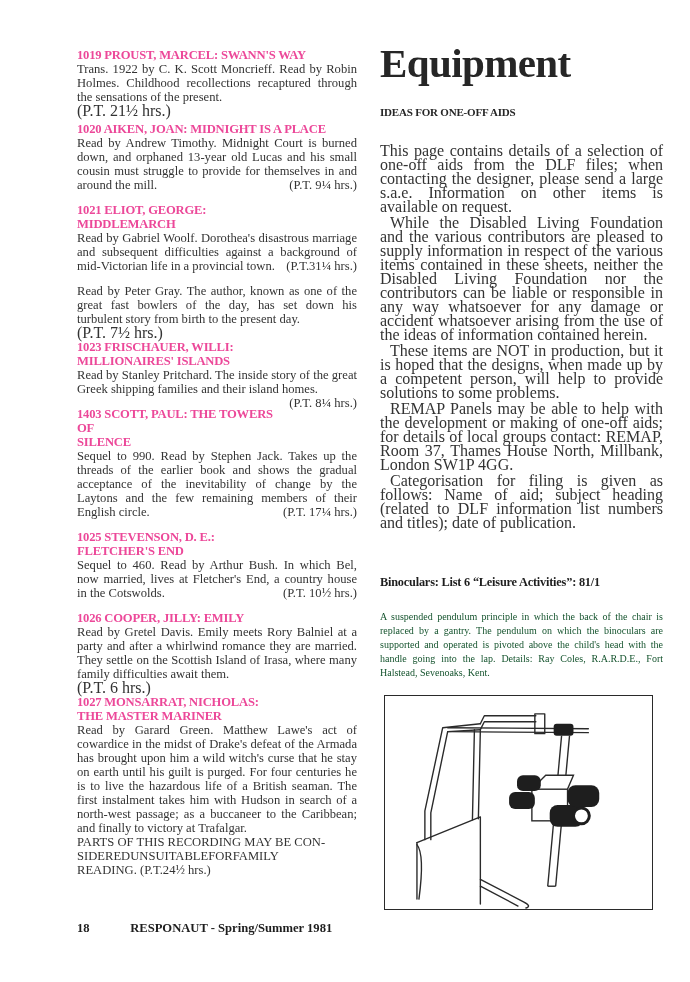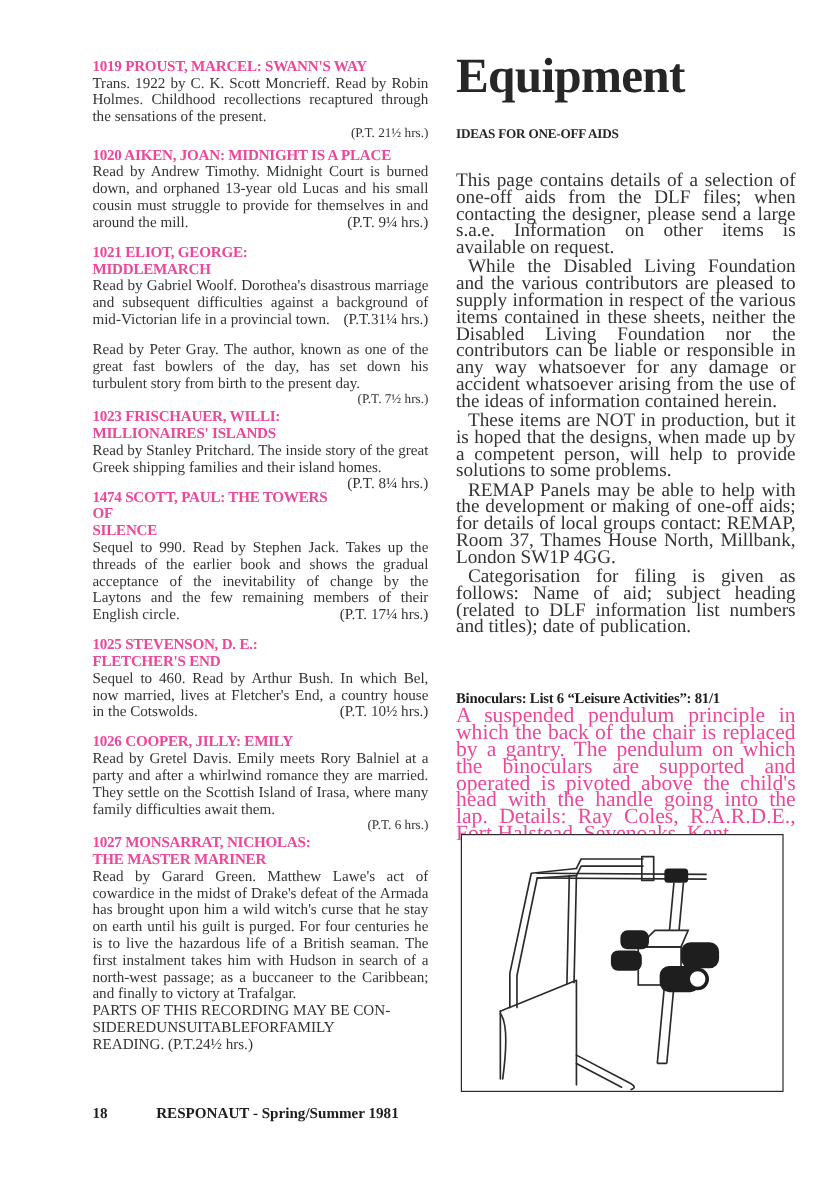--- a/index.html
+++ b/index.html
@@ -5,40 +5,40 @@
     * { box-sizing: border-box; margin: 0; padding: 0; }
     html, body { width: 690px; height: 982px; background: #ffffff; overflow: hidden; }
     body { position: relative; font-family: "Liberation Serif", "DejaVu Serif", serif; color: #2a2a2a; }
 
     .col-left { position: absolute; left: 77px; top: 48px; width: 280px; }
     .col-right { position: absolute; left: 380px; top: 40px; width: 283px; }
 
     .entry { margin-bottom: 0; }
     .entry-title { font-weight: bold; font-size: 12.6px; line-height: 14px; color: #ec4899; letter-spacing: -0.2px; }
     .entry-body { font-size: 12.6px; line-height: 14px; text-align: justify; text-align-last: left; color: #333; }
-    .entry-pt { font-size: 11px; line-height: 14px; text-align: right; color: #333; }
+    .entry-pt { font-size: 16px; line-height: 14px; text-align: left; color: #333; }
     .entry-body .pt-inline { float: right; }
     .gap-s { height: 4px; }
     .gap-m { height: 11px; }
 
     .warning { font-size: 12.6px; line-height: 14px; color: #333; text-align: justify; }
     .warning .line2 { display: flex; justify-content: flex-start; }
 
     .footer { position: absolute; left: 77px; top: 921px; width: 290px; font-weight: bold; font-size: 12.6px; color: #1e1e1e; }
     .footer .page-num { display: inline-block; width: 50px; }
 
     .page-heading { font-weight: bold; font-size: 41px; line-height: 46px; color: #262626; letter-spacing: -0.6px; }
     .subheading { margin-top: 20px; font-weight: bold; font-size: 11px; color: #262626; letter-spacing: -0.2px; }
     .intro { margin-top: 26px; font-size: 16px; line-height: 14px; color: #333; }
     .intro p { text-align: justify; margin-bottom: 2px; }
     .intro p.indent { text-indent: 10px; }
 
     .aid { position: absolute; left: 380px; top: 575px; width: 283px; }
     .aid-title { font-weight: bold; font-size: 12.3px; line-height: 14px; color: #1e1e1e; letter-spacing: -0.2px; }
-    .aid-body { font-size: 18px; line-height: 14px; color: #ec4899; text-align: justify; }
+    .aid-body { font-size: 10px; line-height: 14px; color: #14532d; text-align: justify; margin-top: 21px; }
 
     .figure { position: absolute; left: 384px; top: 695px; width: 269px; height: 215px; border: 1.6px solid #2a2a2a; background: #fff; }
     .figure svg { width: 100%; height: 100%; display: block; }
   </style>
 </head>
 <body>
 
 <div class="col-left">
 
   <div class="entry">
@@ -76,21 +76,21 @@
     <div class="entry-title">1023 FRISCHAUER, WILLI:</div>
     <div class="entry-title">MILLIONAIRES' ISLANDS</div>
     <div class="entry-body">
       <span>Read by Stanley Pritchard. The inside story of the great Greek shipping families and their island homes.</span>
       <span class="pt-inline">(P.T. 8¼ hrs.)</span>
     </div>
   </div>
   <div class="gap-m"></div>
 
   <div class="entry">
-    <div class="entry-title">1474 SCOTT, PAUL: THE TOWERS OF</div>
+    <div class="entry-title">1403 SCOTT, PAUL: THE TOWERS OF</div>
     <div class="entry-title">SILENCE</div>
     <div class="entry-body">
       <span>Sequel to 990. Read by Stephen Jack. Takes up the threads of the earlier book and shows the gradual acceptance of the inevitability of change by the Laytons and the few remaining members of their English circle.</span>
       <span class="pt-inline">(P.T. 17¼ hrs.)</span>
     </div>
   </div>
   <div class="gap-m"></div>
 
   <div class="entry">
     <div class="entry-title">1025 STEVENSON, D. E.:</div>

